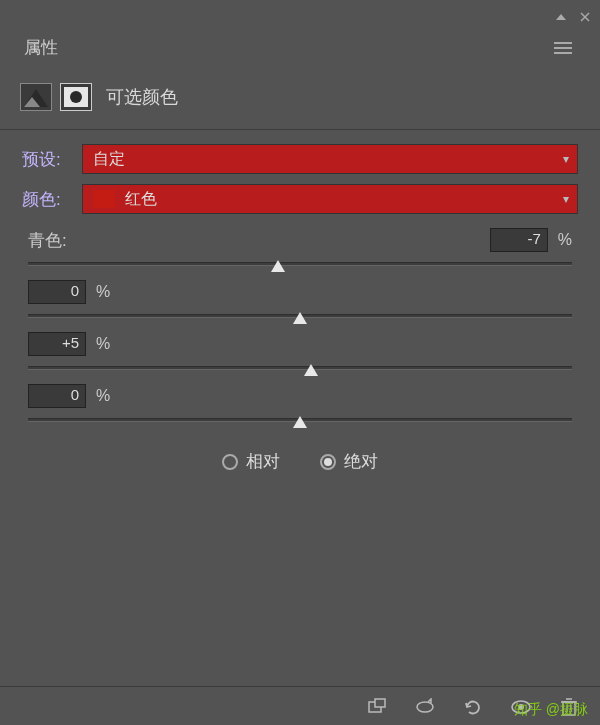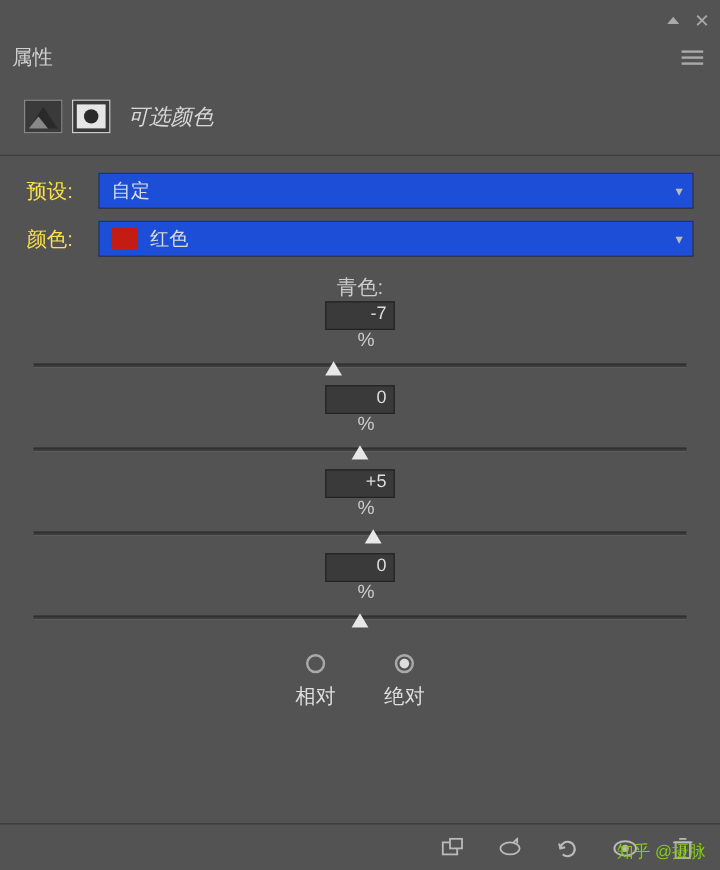--- a/index.html
+++ b/index.html
@@ -1,46 +1,46 @@
 <!DOCTYPE html>
 <html><head>
 <meta charset="utf-8">
 <style>
   * { box-sizing: border-box; margin: 0; padding: 0; font-family: "Microsoft YaHei", sans-serif; }
   body { background: #535353; width: 600px; height: 725px; overflow: hidden; color: #c8c8c8; font-size: 16px; }
   .panel { background: #535353; width: 100%; height: 100%; display: flex; flex-direction: column; }
   .titlebar { display: flex; align-items: center; padding: 8px 10px 4px 10px; height: 30px; }
   .titlebar .spacer { flex: 1; }
   .titlebar .win-icon { width: 10px; height: 10px; margin-left: 14px; display:flex; align-items:center; justify-content:center; }
-  .tab-row { display: flex; align-items: center; padding: 6px 10px; }
+  .tab-row { display: flex; align-items: center; padding: 6px 24px; }
   .tab-label { color: #d0d0d0; font-size: 17px; }
   .tab-row .spacer { flex: 1; }
   .menu-icon { display: flex; flex-direction: column; gap: 3px; padding:4px; }
   .menu-icon div { width: 18px; height: 2px; background: #aaa; }
-  .header-row { display: flex; align-items: center; padding: 18px 20px 12px 20px; gap: 8px; font-style: italic; }
+  .header-row { display: flex; align-items: center; padding: 18px 20px 12px 20px; gap: 8px; }
   .thumb-box { width: 32px; height: 28px; border: 1px solid #888; background: #3a3a3a; position:relative; display:flex; align-items:center; justify-content:center;}
   .thumb-box.active { border:1px solid #ccc; }
   .header-title { font-size: 18px; color: #d8d8d8; margin-left: 6px; }
   .divider { height: 1px; background: #3d3d3d; margin: 6px 0; }
   .form-area { padding: 8px 22px 0 22px; }
   .dropdown-row { display: flex; align-items: center; margin-bottom: 10px; }
-  .dropdown-row .label { width: 60px; color: #fde047; font-size: 17px; }
-  .dropdown { flex: 1; height: 30px; background: #1d4ed8; border: 1px solid #333; display: flex; align-items: center; padding: 0 10px; position: relative; }
+  .dropdown-row .label { width: 60px; color: #c4b5fd; font-size: 17px; }
+  .dropdown { flex: 1; height: 30px; background: #b91c1c; border: 1px solid #333; display: flex; align-items: center; padding: 0 10px; position: relative; }
   .dropdown .swatch { width: 22px; height: 18px; background: #c41b12; margin-right: 10px; }
   .dropdown .dd-text { color: #ddd; font-size: 16px; }
   .dropdown .chev { position: absolute; right: 8px; color: #bbb; font-size: 12px; }
   .slider-row { margin-top: 14px; }
-  .slider-head { display: flex; align-items: center; padding: 0 6px 6px 6px; flex-direction: column; }
+  .slider-head { display: flex; align-items: center; padding: 0 6px 6px 6px; }
   .slider-head .s-label { flex: 1; color: #ccc; font-size: 17px; }
   .value-box { width: 58px; height: 24px; background: #3a3a3a; border: 1px solid #222; color: #ddd; text-align: right; padding: 1px 6px; font-size: 15px; }
   .pct { margin-left: 10px; color: #ccc; }
   .track { height: 4px; background: #3c3c3c; border-top:1px solid #2e2e2e; border-bottom:1px solid #666; position: relative; margin: 4px 6px 0 6px; }
   .thumb { position: absolute; top: -3px; width: 0; height: 0; border-left: 7px solid transparent; border-right: 7px solid transparent; border-bottom: 12px solid #e8e8e8; transform: translateX(-7px); }
   .radio-row { display: flex; justify-content: center; gap: 40px; margin-top: 28px; align-items:center; }
-  .radio-opt { display: flex; align-items: center; gap: 8px; color: #ddd; font-size: 17px; flex-direction: column; }
+  .radio-opt { display: flex; align-items: center; gap: 8px; color: #ddd; font-size: 17px; }
   .radio { width: 16px; height: 16px; border-radius: 50%; border: 2px solid #aaa; display:flex; align-items:center; justify-content:center; }
   .radio.checked::after { content:""; width:8px; height:8px; border-radius:50%; background:#ddd; }
   .footer { margin-top: auto; padding: 10px 20px 8px 20px; display:flex; justify-content:flex-end; gap:26px; align-items:center; border-top:1px solid #3a3a3a;}
   .footer .ficon { width:22px; height:20px; display:flex; align-items:center; justify-content:center; opacity:0.85; }
   .watermark { position:absolute; bottom:6px; right:12px; color:#84cc16; font-size:14px; }
   svg { display:block; }
 </style>
 </head>
 <body>
 

